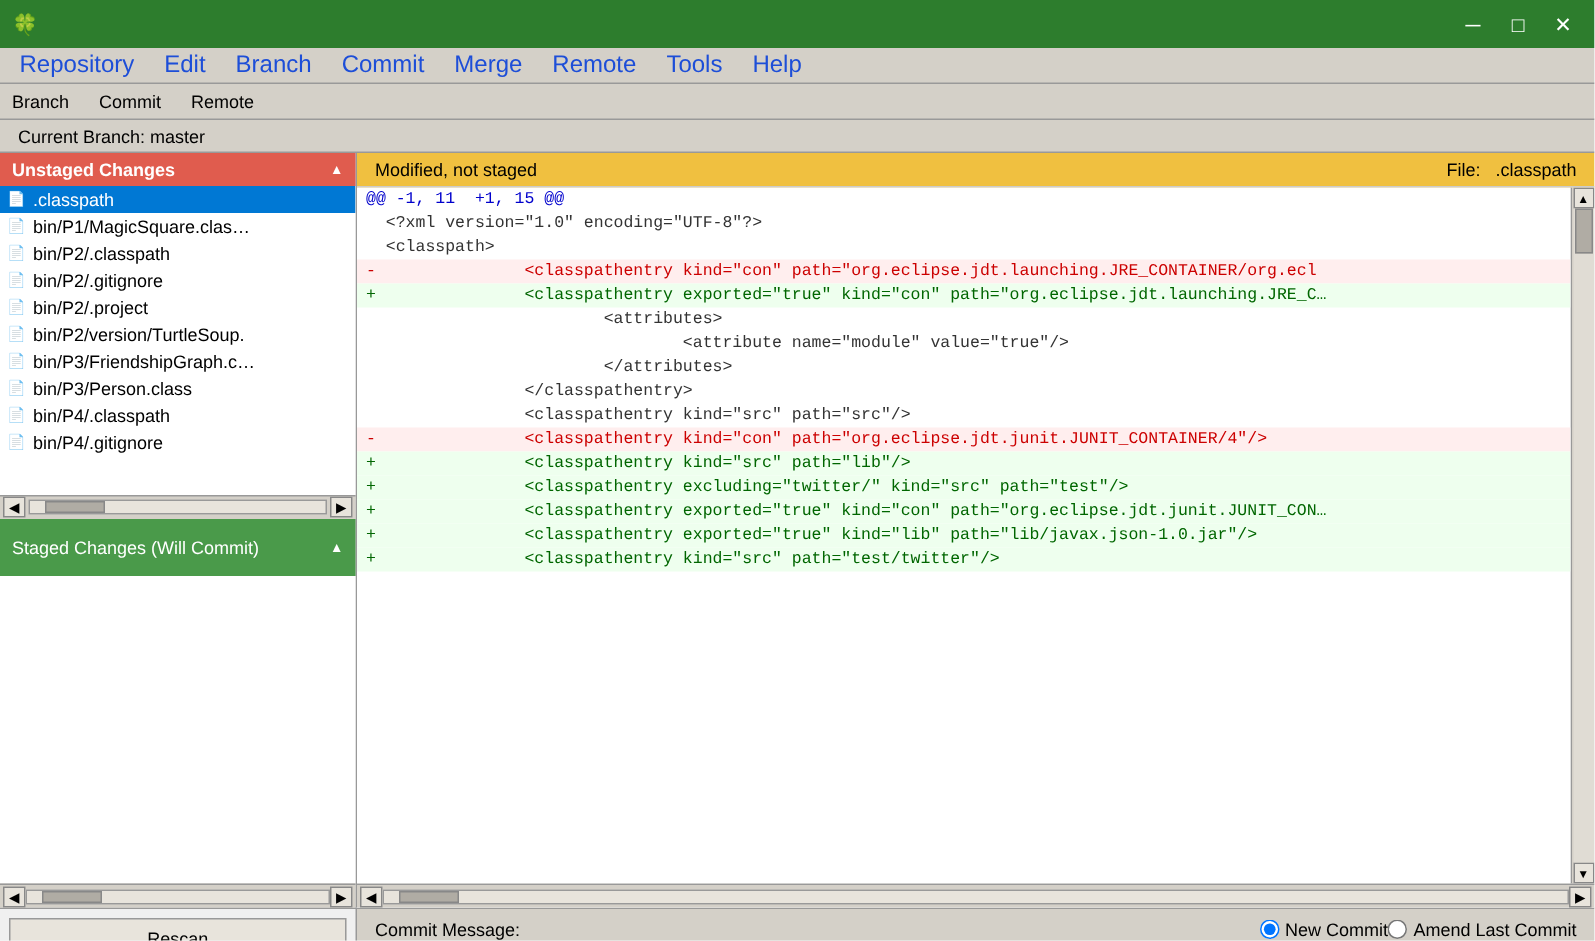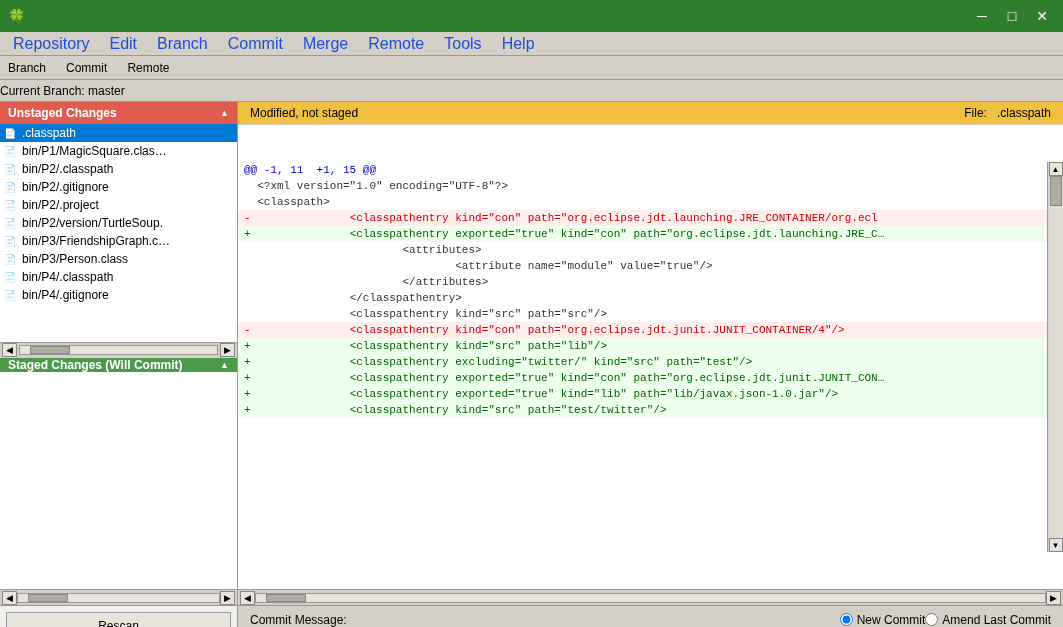--- a/index.html
+++ b/index.html
@@ -81,21 +81,21 @@
       font-size: 12px;
       color: #000;
     }
 
     
     #current-branch {
       background: #d4d0c8;
       height: 22px;
       display: flex;
       align-items: center;
-      padding: 0 0;
+      padding: 0 12px;
       font-size: 12px;
       border-bottom: 1px solid #999;
     }
 
     
     #main {
       display: flex;
       height: calc(627px - 32px - 24px - 24px - 22px - 22px);
     }
 
@@ -153,23 +153,23 @@
       height: 16px;
       background: #d4d0c8;
       border-top: 1px solid #999;
       display: flex;
       align-items: center;
     }
 
     #staged-header {
       background: #4a9a4a;
       color: white;
-      padding: 0 8px;
-      font-size: 12px;
-      font-weight: bold;
+      padding: 12px 8px;
+      font-size: 12px;
+      font-weight: normal;
       display: flex;
       align-items: center;
       justify-content: space-between;
       cursor: pointer;
     }
 
     #staged-area {
       flex: 1;
       background: white;
       min-height: 60px;
@@ -201,21 +201,20 @@
       width: 40px;
       left: 10px;
     }
 
     
     #right-panel {
       flex: 1;
       display: flex;
       flex-direction: column;
       background: white;
-      gap: 37px;
     }
 
     #file-header {
       background: #f0c040;
       padding: 4px 12px;
       font-size: 12px;
       display: flex;
       align-items: center;
       justify-content: space-between;
       border-bottom: 1px solid #ccc;

